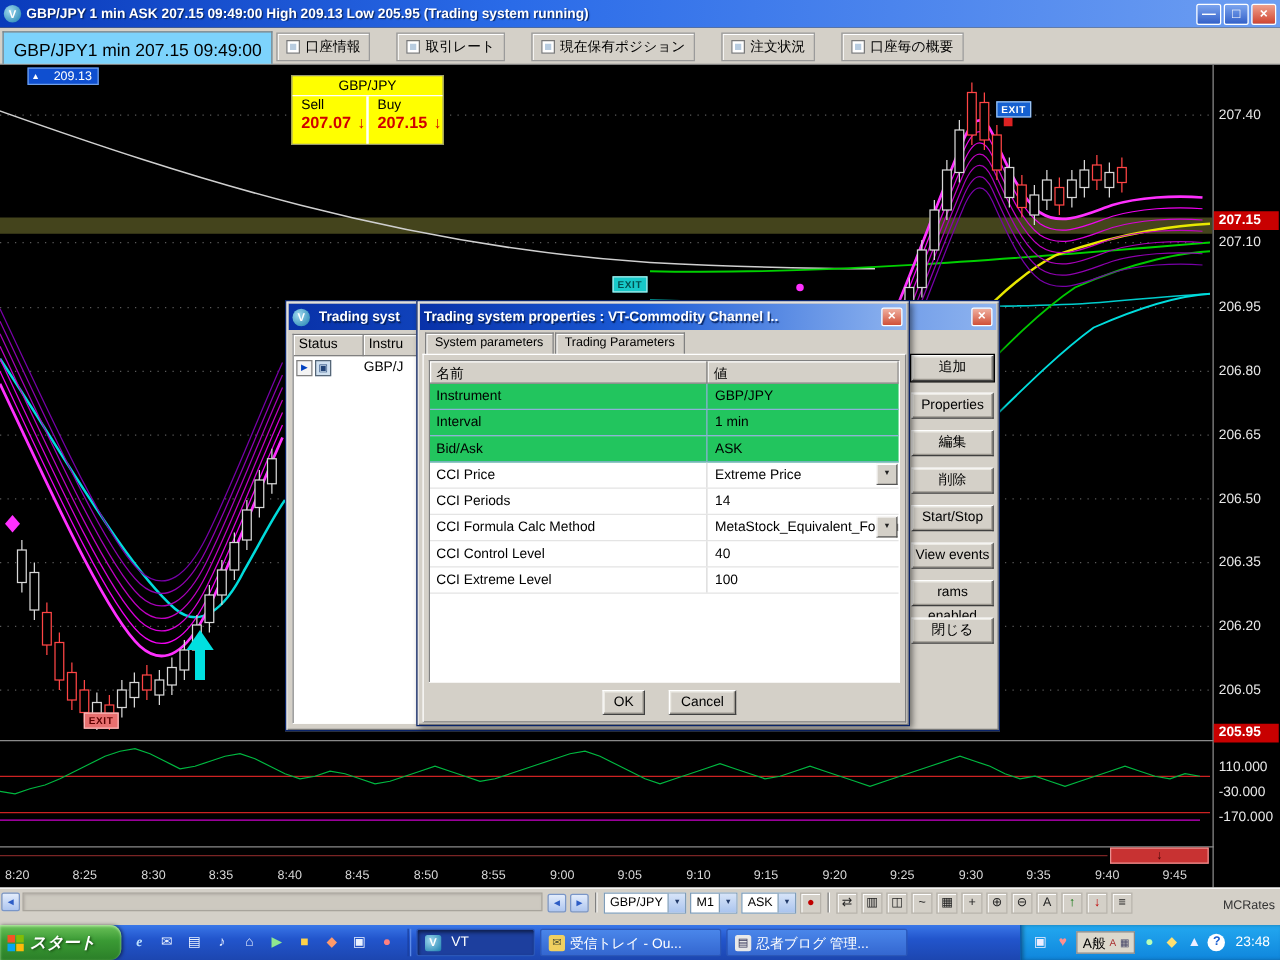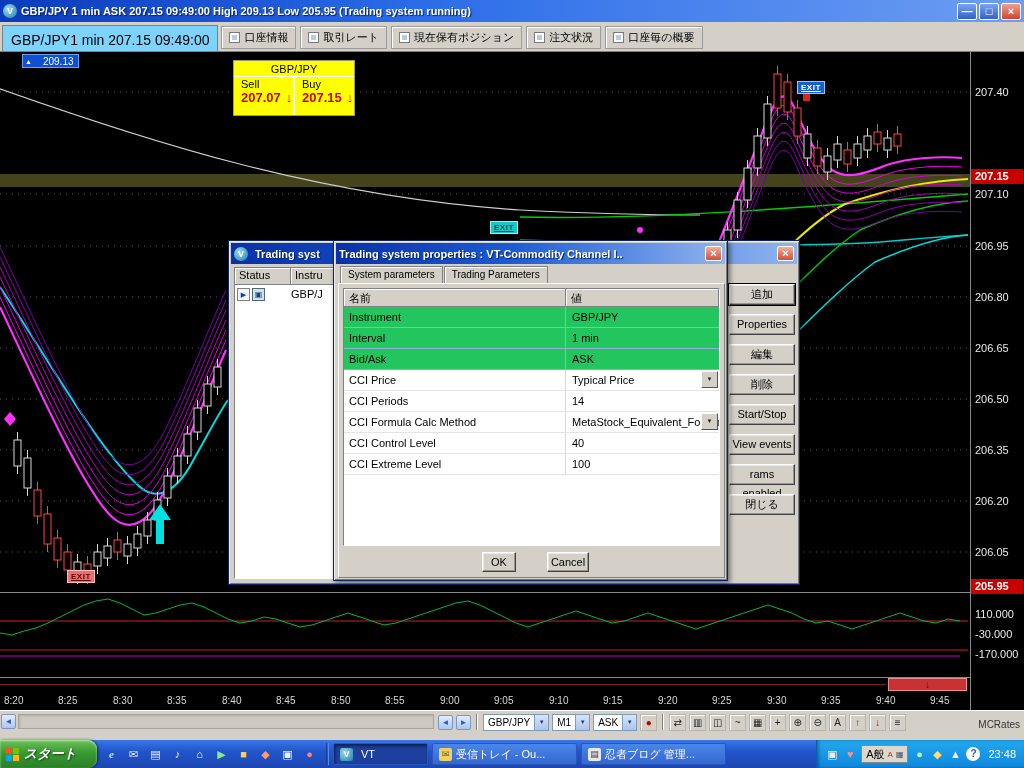--- a/index.html
+++ b/index.html
@@ -15,21 +15,21 @@
     color:#fff;font-size:9px;line-height:14px;text-align:center;font-weight:bold;margin-right:4px;flex:0 0 auto;}
   .winbtn{width:20px;height:17px;margin-left:2px;border:1px solid #fff;border-radius:2px;
     background:linear-gradient(#7ba4ee,#3360c8);color:#fff;font-size:11px;line-height:15px;text-align:center;font-weight:bold;}
   .winbtn.close{background:linear-gradient(#f0a08c,#cf4430);}
 
   
   .tabbar{position:absolute;left:0;top:22px;width:1024px;height:30px;background:#d4d0c8;
     border-bottom:1px solid #808080;display:flex;align-items:flex-end;padding-left:2px;z-index:7;}
   .tab-active{height:26px;background:#7dd3fc;border:1px solid #808080;border-bottom:none;
     font-size:14px;padding:6px 8px 0 8px;white-space:nowrap;}
-  .tab{height:23px;margin:0 1px 2px 3px;background:#d4d0c8;border:1px solid #9a9a9a;
+  .tab{height:23px;margin:0 18px 2px 3px;background:#d4d0c8;border:1px solid #9a9a9a;
     box-shadow:inset 1px 1px 0 #fff;display:flex;align-items:center;padding:0 7px;font-size:11px;white-space:nowrap;}
   .tabico{width:11px;height:11px;background:#fff;border:1px solid #7a7a7a;margin-right:4px;position:relative;flex:0 0 auto;}
   .tabico::after{content:'';position:absolute;left:2px;top:2px;right:2px;bottom:2px;background:#b8cce0;}
 
   
   .chartzone{position:absolute;left:0;top:52px;width:1024px;height:658px;background:#000;z-index:1;}
   #chart-svg{position:absolute;left:0;top:0;}
   #cci-svg{position:absolute;left:0;top:541px;}
   .vaxisline{position:absolute;left:970px;top:0;width:1px;height:658px;background:#8a8a8a;}
   .hdiv{position:absolute;left:0;width:971px;height:1px;background:#8a8a8a;}
@@ -46,21 +46,21 @@
   .hi-marker .tri{font-size:7px;}
 
   .quote{position:absolute;left:233px;top:8px;width:122px;height:56px;background:#ffff00;border:1px solid #9a9a70;}
   .quote .qt{height:16px;text-align:center;font-size:11px;color:#000;border-bottom:1px solid #fff;line-height:16px;}
   .quote .qbody{display:flex;height:38px;justify-content:space-between;}
   .quote .qcell{flex:1;padding:1px 0 0 7px;}
   .quote .qcell.sell{border-right:2px solid #fff;}
   .quote .qlab{font-size:11px;color:#000;}
   .quote .qprice{font-size:13px;font-weight:bold;color:#d00000;display:flex;gap:5px;align-items:center;}
 
-  .exitlbl{position:absolute;font-size:8px;font-weight:bold;padding:1px 3px;letter-spacing:.5px;text-decoration:underline;}
+  .exitlbl{position:absolute;font-size:8px;font-weight:bold;padding:1px 3px;letter-spacing:.5px;}
   .exit-blue{left:797px;top:29px;background:#1560d0;color:#fff;border:1px solid #9fc3ee;}
   .exit-cyan{left:490px;top:169px;background:#17c8c8;color:#035050;border:1px solid #aaeaea;}
   .exit-red{left:67px;top:518px;background:#e87070;color:#5c0000;border:1px solid #f8baba;}
 
   
   .bottombar{position:absolute;left:0;top:710px;width:1024px;height:30px;background:#d4d0c8;
     border-top:1px solid #fff;z-index:2;}
   .scrollbtn{position:absolute;width:15px;height:15px;top:3px;border:1px solid #7a96c8;border-radius:2px;
     background:linear-gradient(#e3ecfb,#aec6f0);color:#2c5cc5;font-size:8px;line-height:14px;text-align:center;}
   .scroll-track{position:absolute;left:18px;top:3px;width:416px;height:15px;background:#cdc9c0;
@@ -120,21 +120,21 @@
     box-shadow:inset 1px 1px 0 #fff;padding:2px 13px 0 5px;}
   .dhead .hc.c1{width:222px;} .dhead .hc.c2{flex:1;}
   .drow{display:flex;height:21px;border-bottom:1px solid #e4e4e4;font-size:11px;}
   .drow .dname{width:222px;padding:4px 0 0 5px;border-right:1px solid #d8d8d8;white-space:nowrap;overflow:hidden;}
   .drow .dval{flex:1;padding:4px 20px 0 6px;position:relative;white-space:nowrap;overflow:hidden;}
   .drow.hl{background:#22c55e;border-bottom-color:#8fb0d8;}
   .drow.hl .dname{border-right-color:#8fb0d8;}
   .cbtn{position:absolute;right:1px;top:1px;width:17px;height:17px;background:#d4d0c8;
     border:1px solid;border-color:#fff #555 #555 #fff;font-size:6px;line-height:15px;text-align:center;color:#222;}
   .okbtn{position:absolute;left:143px;top:268px;width:34px;height:20px;}
-  .cancelbtn{position:absolute;left:208px;top:268px;width:42px;height:20px;}
+  .cancelbtn{position:absolute;left:196px;top:268px;width:54px;height:20px;}
 
   
   .taskbar{position:absolute;left:0;top:740px;width:1024px;height:28px;
     background:linear-gradient(#3a77e8,#2255cc 40%,#1c46b0);z-index:50;display:flex;align-items:center;}
   .startbtn{width:97px;height:28px;border-radius:0 9px 9px 0;
     background:linear-gradient(#6cc25a,#3a9a34 45%,#2b7f28);box-shadow:inset 0 1px 2px #b8eaa8,1px 0 3px rgba(0,0,0,.5);
     display:flex;align-items:center;gap:5px;padding-left:6px;flex:0 0 auto;}
   .startbtn .slabel{color:#fff;font-weight:bold;font-style:italic;font-size:13px;text-shadow:1px 1px 2px #14400f;}
   .flag{display:grid;grid-template-columns:6px 6px;grid-template-rows:6px 6px;gap:1px;}
   .flag i{display:block;} .flag i:nth-child(1){background:#f35325;} .flag i:nth-child(2){background:#81bc06;}
@@ -483,21 +483,21 @@
         <div class="drow hl">
           <span class="dname">Interval</span>
           <span class="dval"><span>1 min</span></span>
         </div>
         <div class="drow hl">
           <span class="dname">Bid/Ask</span>
           <span class="dval"><span>ASK</span></span>
         </div>
         <div class="drow">
           <span class="dname">CCI Price</span>
-          <span class="dval"><span>Typical Price</span>
+          <span class="dval"><span>Extreme Price</span>
             <span class="cbtn">▼</span></span>
         </div>
         <div class="drow">
           <span class="dname">CCI Periods</span>
           <span class="dval"><span>14</span></span>
         </div>
         <div class="drow">
           <span class="dname">CCI Formula Calc Method</span>
           <span class="dval"><span>MetaStock_Equivalent_Formu</span>
             <span class="cbtn">▼</span></span>

